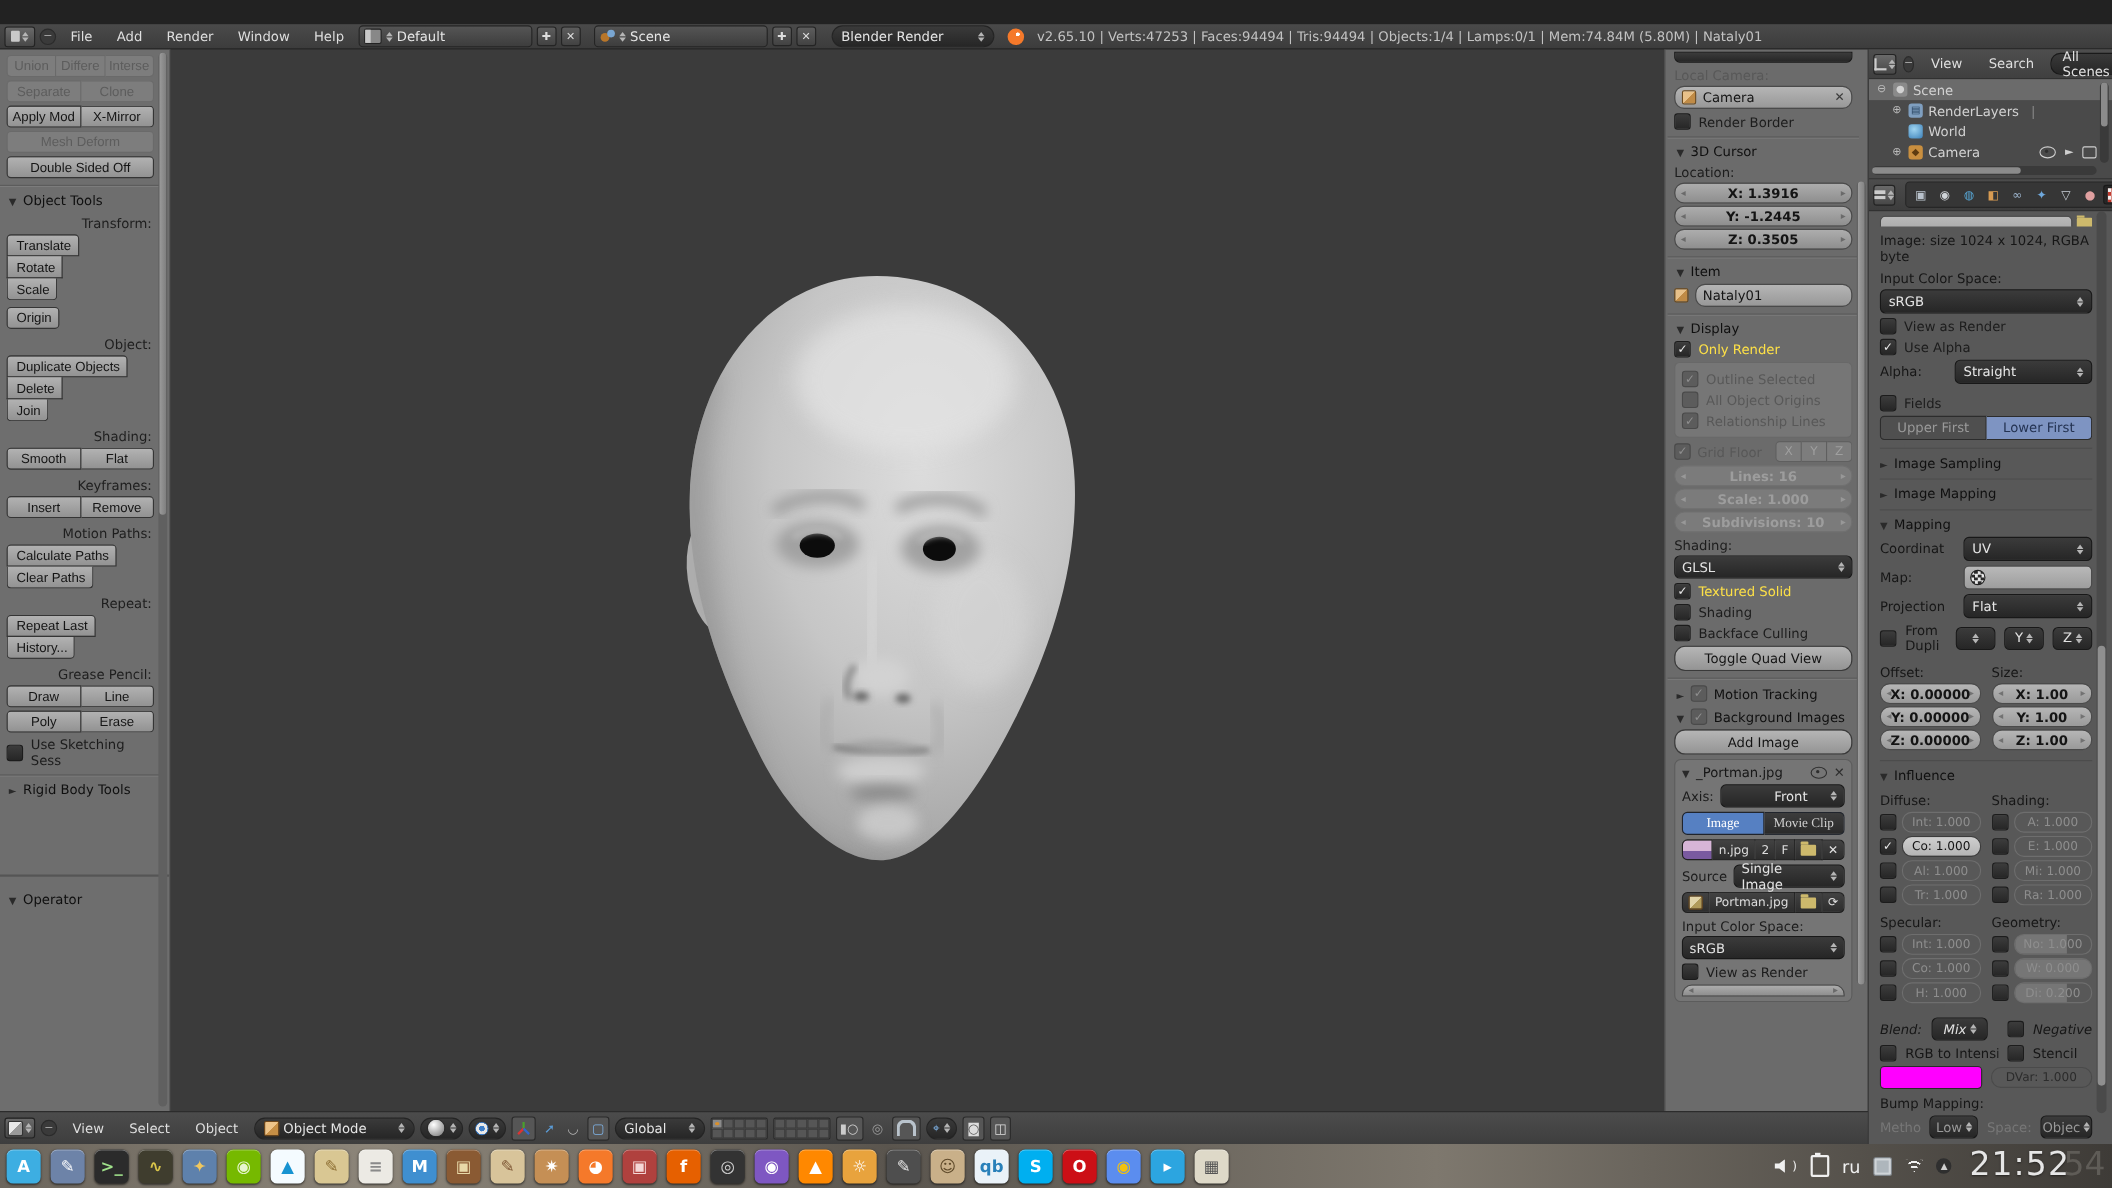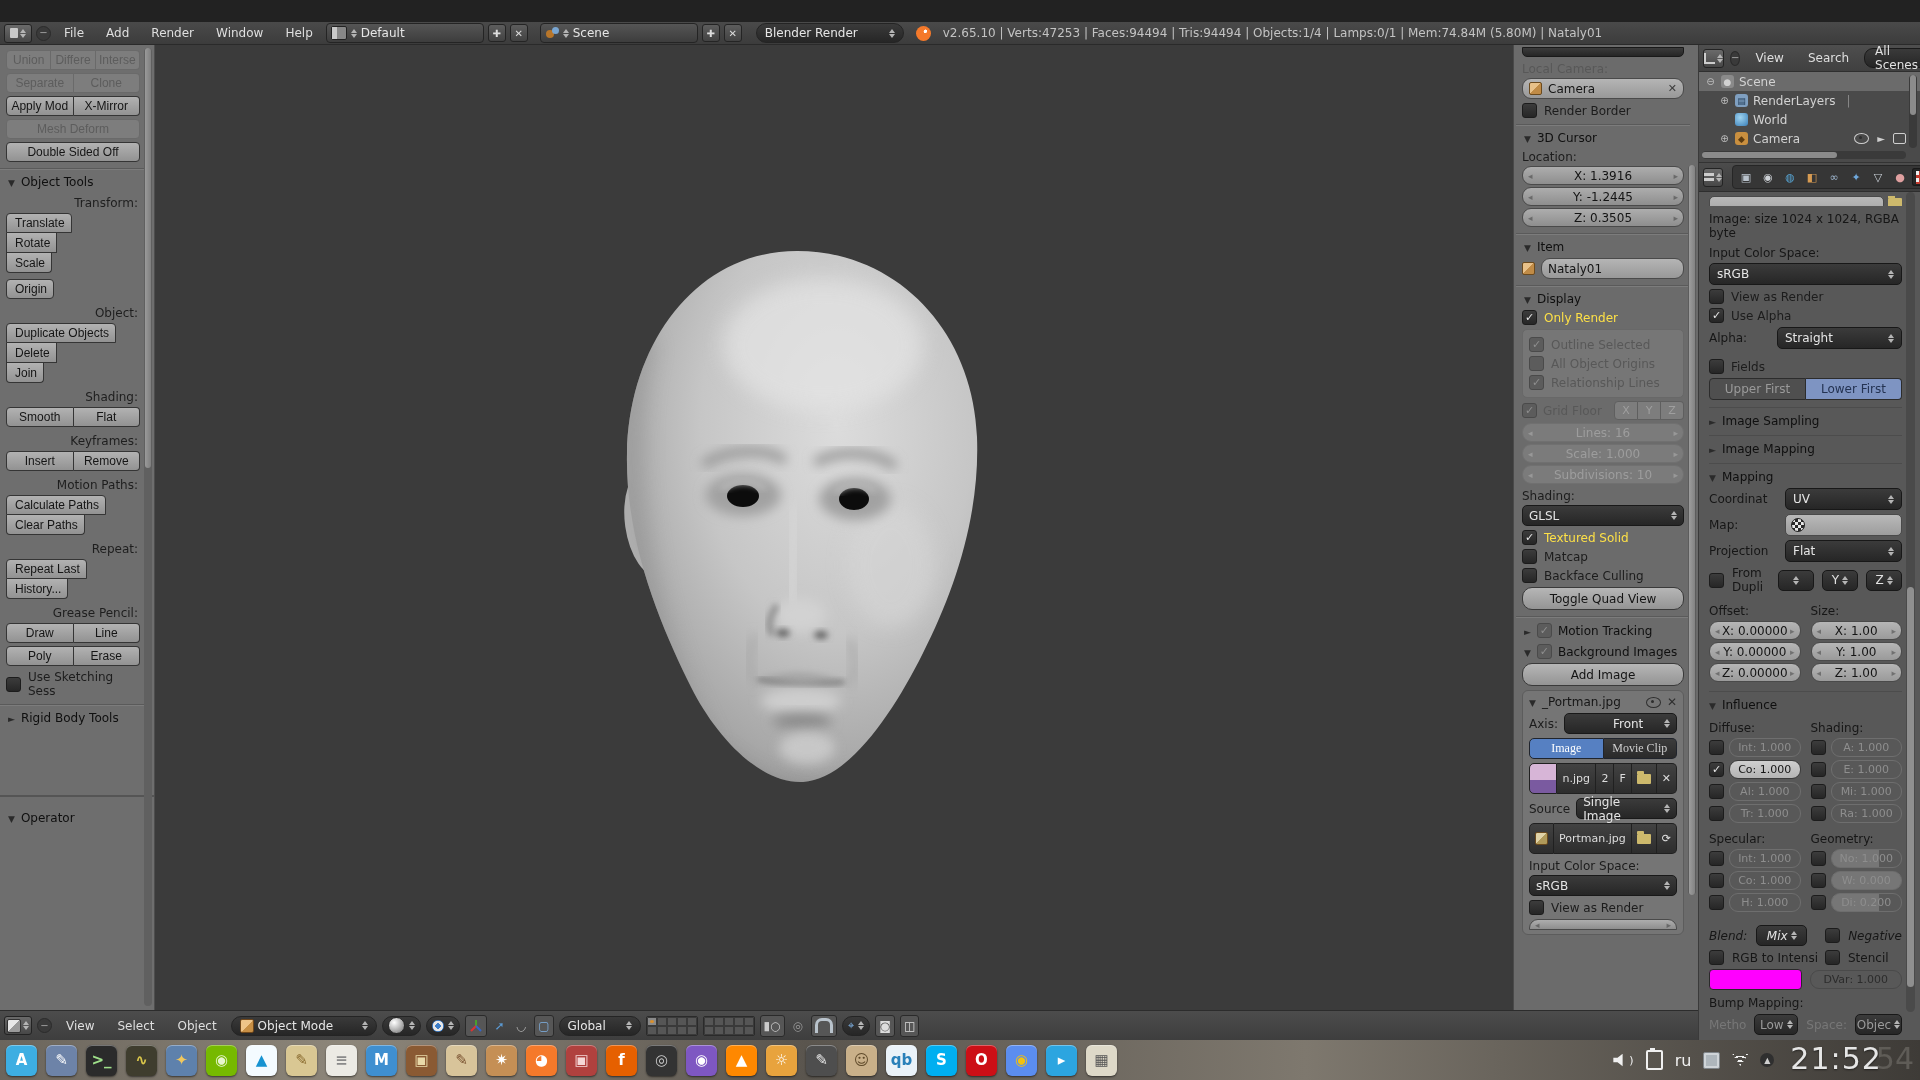--- a/index.html
+++ b/index.html
@@ -71,21 +71,21 @@
     display:flex;align-items:center;justify-content:center;flex:0 0 auto;}
   .chk.on:before{content:"\2713";color:#e8e8e8;font-size:11px;line-height:1;}
   .chk.dim{background:#5c5c5c;border-color:#4a4a4a;}
   .chk.dim.on:before{color:#8f8f8f;}
   #ts-scroll{position:absolute;right:2px;top:3px;width:8px;height:958px;background:#606060;border-radius:4px;}
   #ts-scroll .thumb{position:absolute;left:1px;right:1px;top:0;height:420px;border-radius:4px;background:linear-gradient(90deg,#9a9a9a,#7f7f7f);}
   #op-region{position:absolute;left:0;right:0;top:750px;bottom:0;border-top:2px solid #555;padding:8px 6px;}
   
   #npanel .inner{padding:2px 14px 0 8px;position:relative;}
   .pill{position:relative;display:flex;align-items:center;justify-content:center;height:17px;margin:2px 0;
-    background:linear-gradient(#adadad,#8e8e8e);border:1px solid #4a4a4a;border-radius:9px;color:#141414;font-size:12px;}
+    background:linear-gradient(#adadad,#8e8e8e);border:1px solid #4a4a4a;border-radius:9px;color:#141414;font-size:12px;font-weight:bold;}
   .pill:before{content:"\25C2";position:absolute;left:5px;color:rgba(0,0,0,.32);font-size:9px;}
   .pill:after{content:"\25B8";position:absolute;right:5px;color:rgba(0,0,0,.32);font-size:9px;}
   .pill.dis{background:#7b7b7b;border-color:#707070;color:#9d9d9d;}
   .pill.dis:before,.pill.dis:after{color:rgba(255,255,255,.22);}
   .field{display:flex;align-items:center;gap:6px;height:19px;background:linear-gradient(#b5b5b5,#989898);
     border:1px solid #4a4a4a;border-radius:9px;padding:0 6px;color:#141414;}
   .cube-ico{width:11px;height:11px;background:linear-gradient(135deg,#e8c189 0 50%,#c08b46 50%);border:1px solid #6b4a1e;border-radius:2px;flex:0 0 auto;}
   .xico{margin-left:auto;color:#3c3c3c;font-size:11px;}
   .darkdrop{display:flex;align-items:center;height:19px;background:linear-gradient(#3b3b3b,#262626);border:1px solid #191919;
     border-radius:5px;padding:0 6px;color:#e4e4e4;gap:6px;}
@@ -105,21 +105,21 @@
   .subbox{background:#757575;border:1px solid #5c5c5c;border-radius:6px;padding:4px 6px;margin-top:3px;}
   .ibx-title{display:flex;align-items:center;gap:6px;color:#161616;}
   .eye{width:13px;height:9px;border:1px solid #2e2e2e;border-radius:50%;position:relative;margin-left:auto;}
   .eye:before{content:"";position:absolute;left:4px;top:2px;width:3px;height:3px;border-radius:50%;background:#2e2e2e;}
   .tgl{display:flex;margin:4px 0;}
   .tgl span{flex:1;height:19px;display:flex;align-items:center;justify-content:center;border:1px solid #20242c;
     background:linear-gradient(#3c3c3c,#2a2a2a);color:#cfcfcf;font-family:Liberation Serif, serif;}
   .tgl span:first-child{border-radius:5px 0 0 5px;}
   .tgl span:last-child{border-radius:0 5px 5px 0;border-left-width:0;}
   .tgl span.active{color:#fff;}
-  .dbrow{display:flex;align-items:stretch;margin:4px 0;height:31px;}
+  .dbrow{display:flex;align-items:stretch;margin:4px 0;height:19px;}
   .dbrow>*{display:flex;align-items:center;justify-content:center;border:1px solid #202020;border-left-width:0;
     background:linear-gradient(#424242,#2d2d2d);color:#ddd;padding:0 5px;font-size:11px;}
   .dbrow>*:first-child{border-radius:5px 0 0 5px;border-left-width:1px;}
   .dbrow>*:last-child{border-radius:0 5px 5px 0;}
   .imgthumb{width:16px;background:linear-gradient(#d7b5d7 0 55%,#7a5aa0 55%);}
   .folder{width:14px;height:10px;background:#cdb96c;border-radius:1px;position:relative;}
   .folder:before{content:"";position:absolute;left:0;top:-3px;width:7px;height:3px;background:#cdb96c;border-radius:1px 1px 0 0;}
   .inline-row{display:flex;align-items:center;gap:6px;margin:4px 0;}
   .inline-row .darkdrop{flex:1;}
   
@@ -483,21 +483,21 @@
             <b class="u"></b>
             <b class="d"></b>
           </span>
       </div>
       <div class="chkrow lit">
         <span class="chk on"></span>
         <span>Textured Solid</span>
       </div>
       <div class="chkrow">
         <span class="chk"></span>
-        <span>Matcap</span>
+        <span>Shading</span>
       </div>
       <div class="chkrow">
         <span class="chk"></span>
         <span>Backface Culling</span>
       </div>
       <div class="bigbtn">Toggle Quad View</div>
       <div class="sep"></div>
       <div class="phdr">
         <span class="tri-r"></span>
         <span class="chk dim on"></span>

